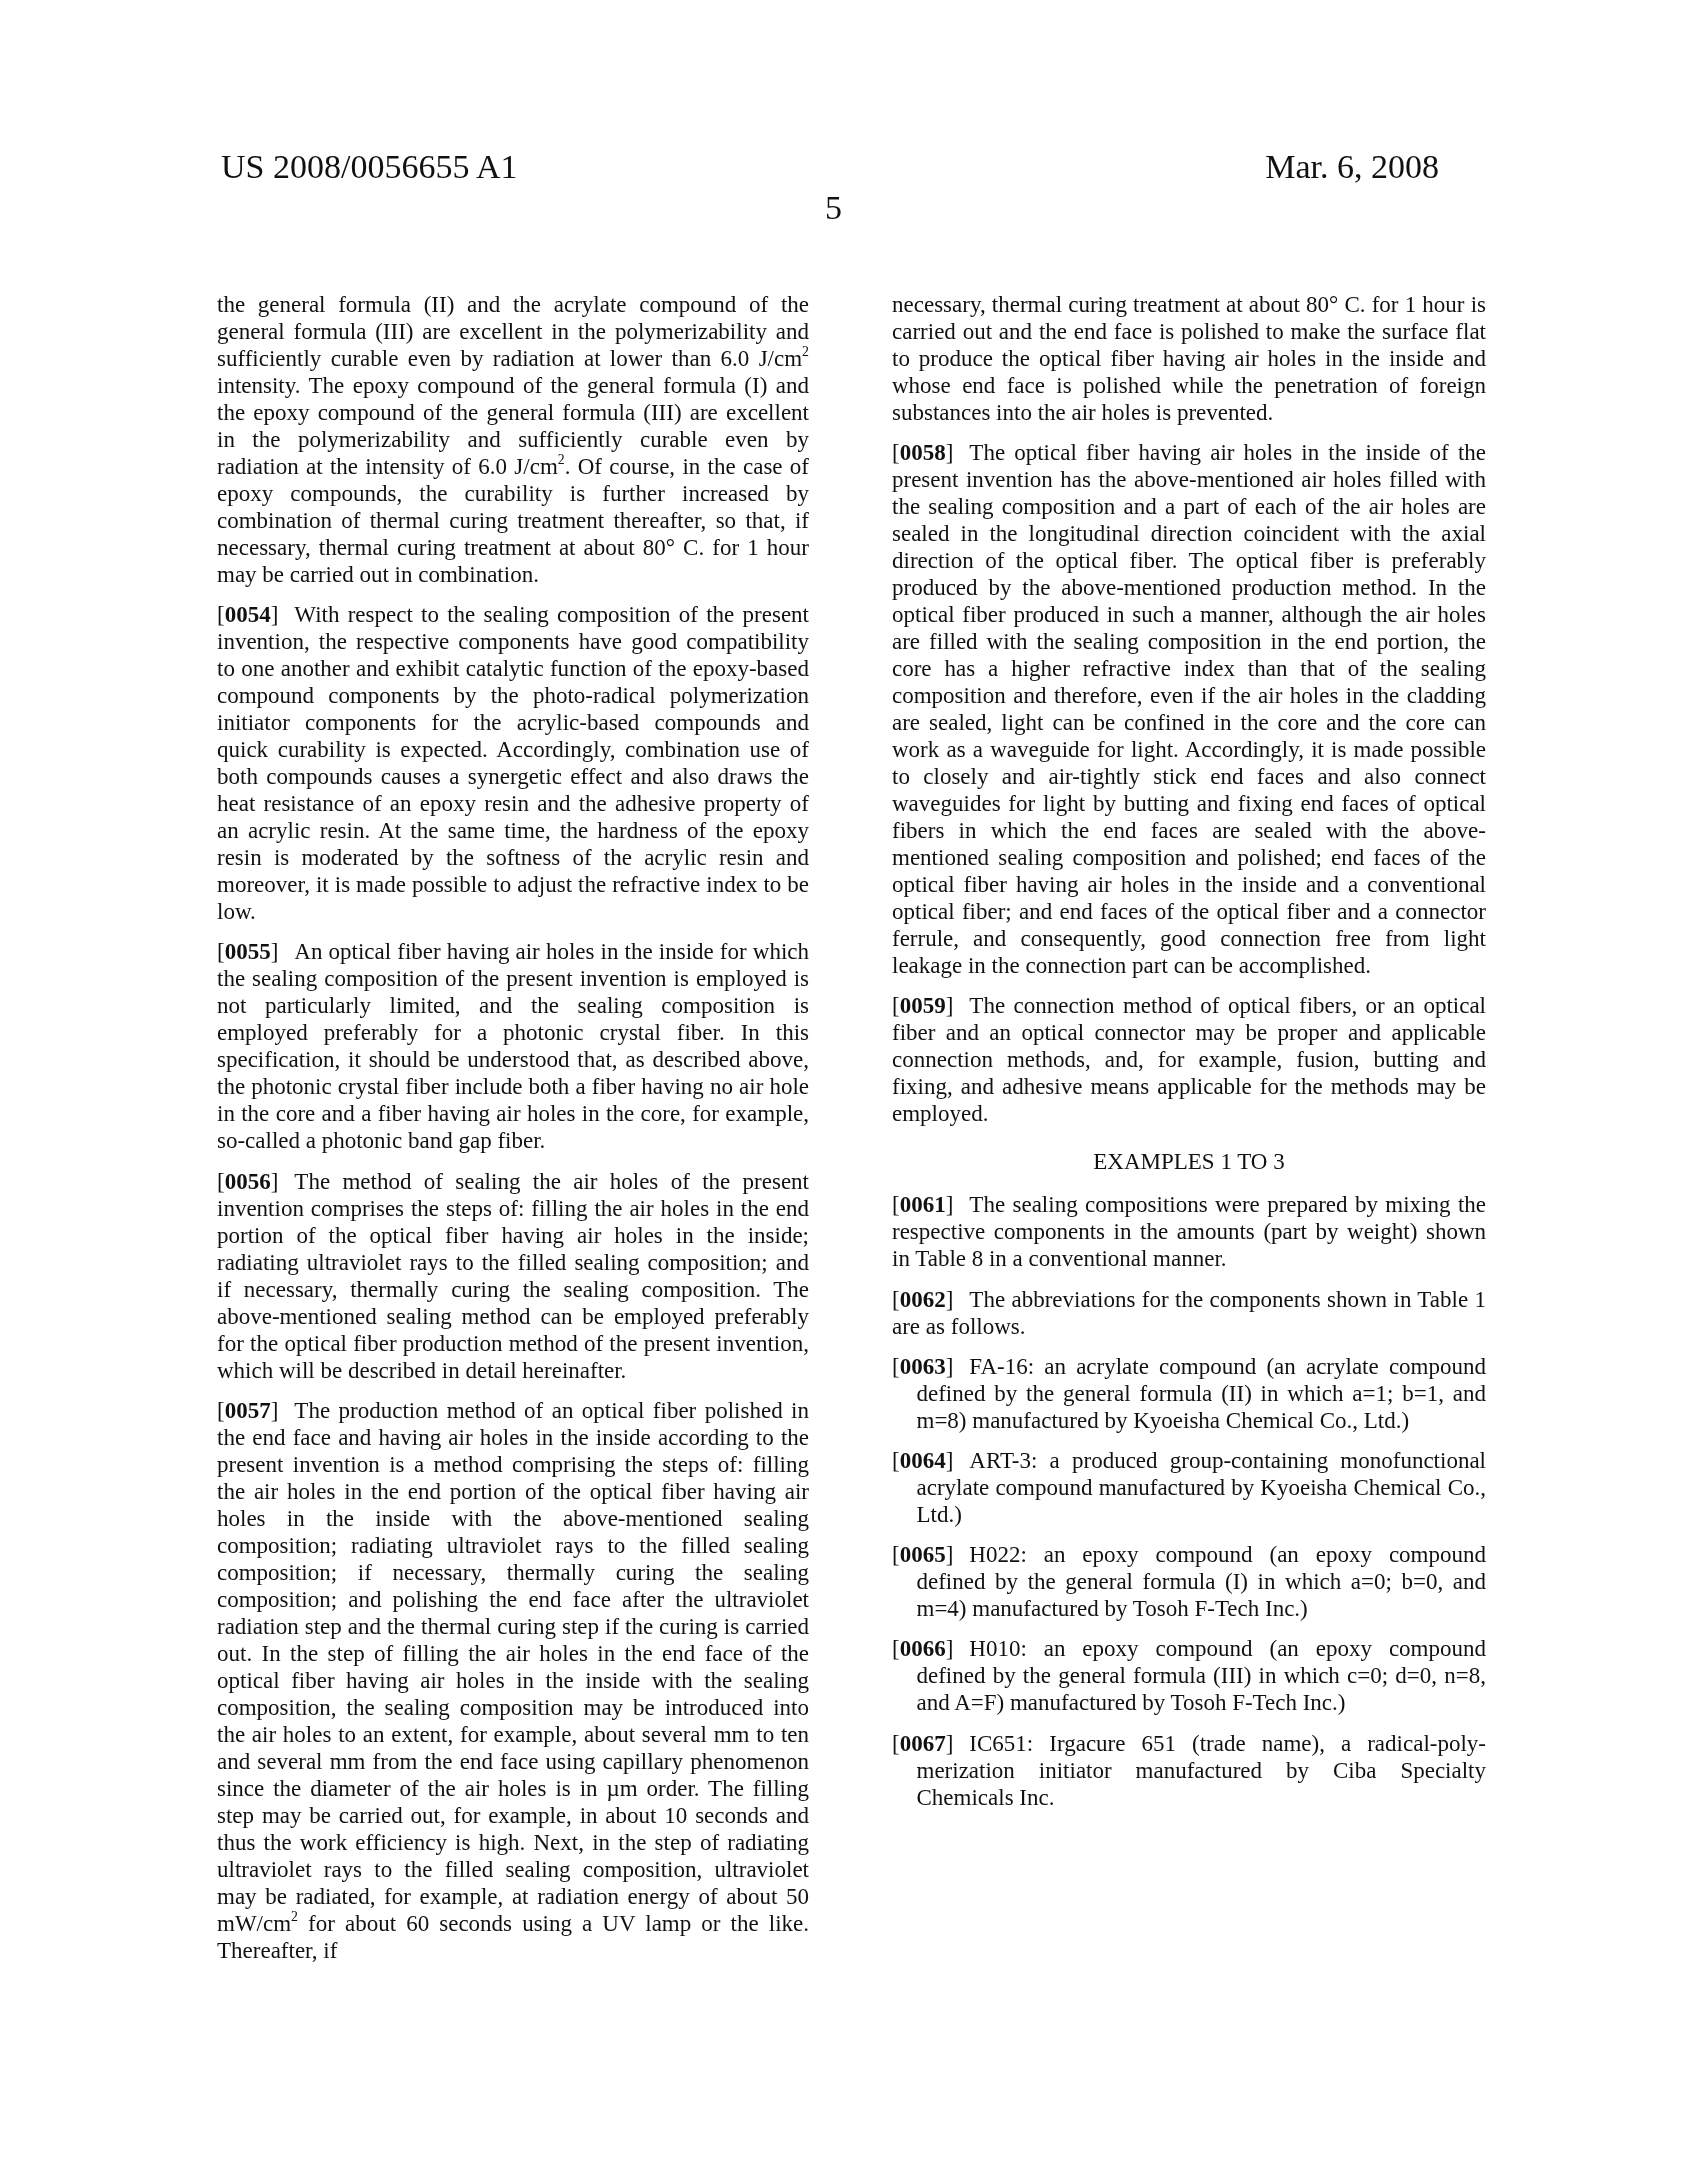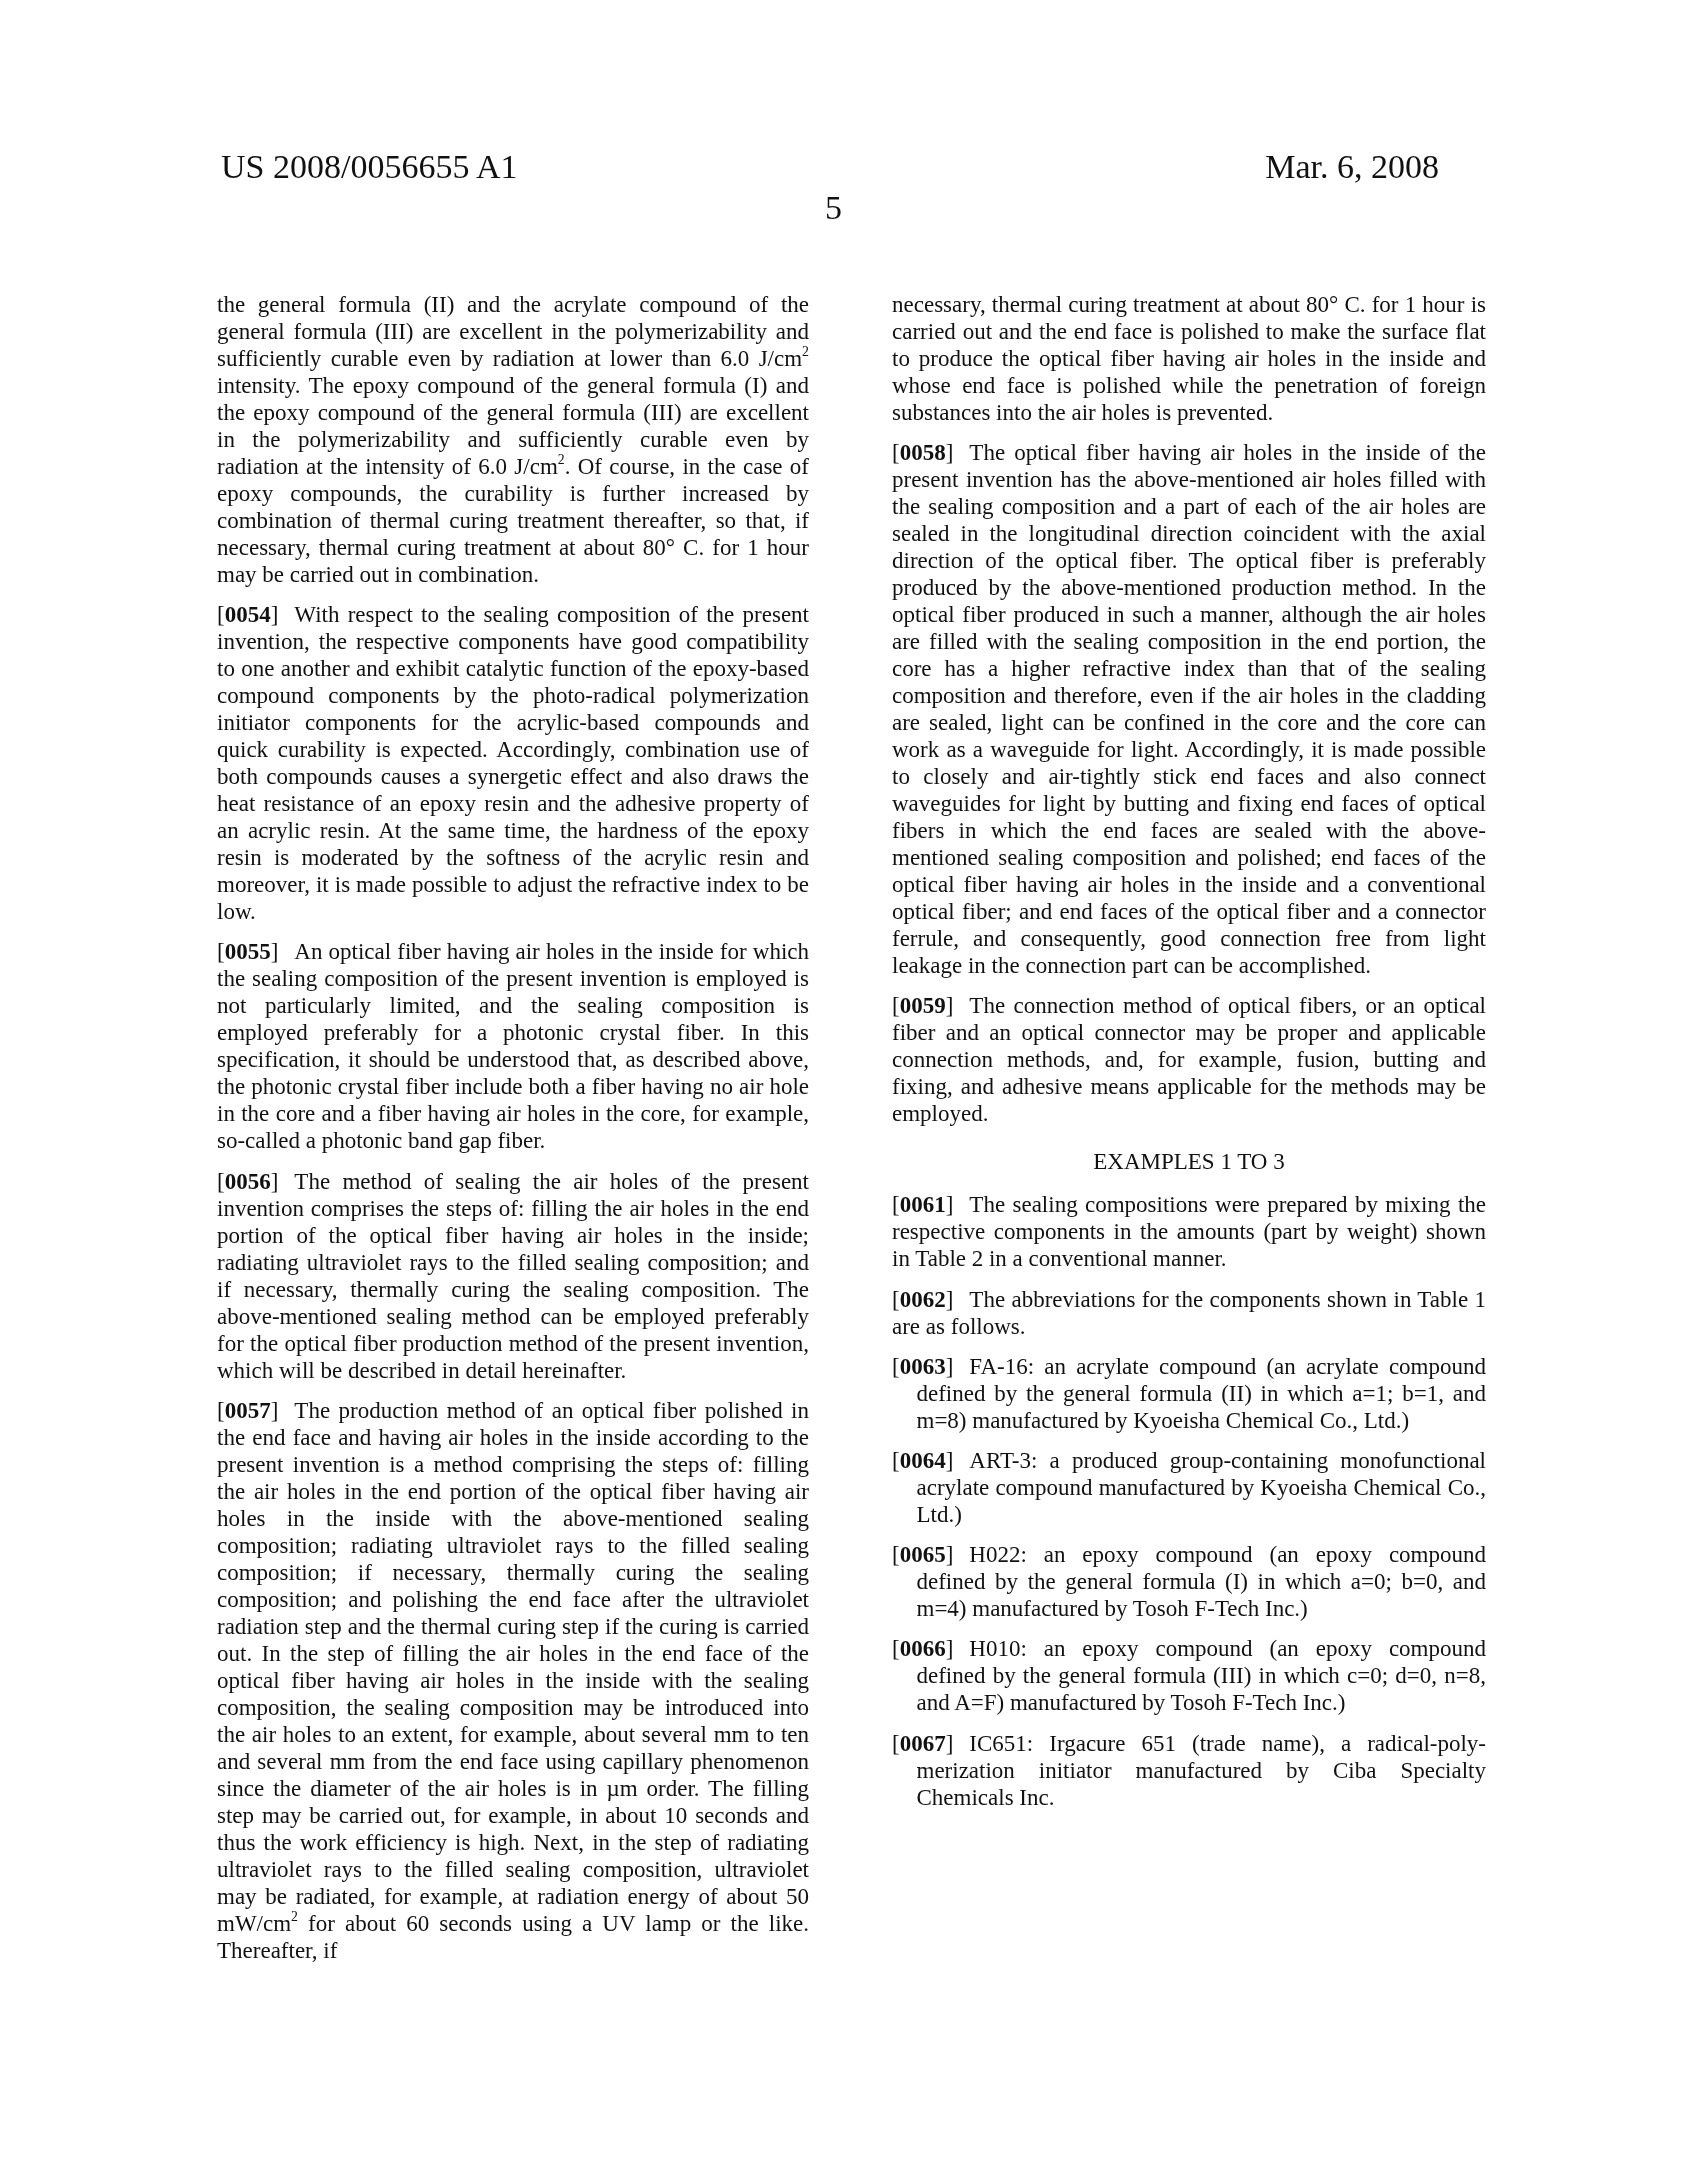--- a/index.html
+++ b/index.html
@@ -53,21 +53,21 @@
 
   <p class="para"><span class="num-wrap">[<span class="num">0058</span>]</span><span>The optical fiber having air holes in the inside of the present invention has the above-mentioned air holes filled with the sealing composition and a part of each of the air holes are sealed in the longitudinal direction coincident with the axial direction of the optical fiber. The optical fiber is preferably produced by the above-mentioned production method. In the optical fiber produced in such a manner, although the air holes are filled with the sealing composition in the end portion, the core has a higher refractive index than that of the sealing composition and therefore, even if the air holes in the cladding are sealed, light can be confined in the core and the core can work as a waveguide for light. Accordingly, it is made possible to closely and air-tightly stick end faces and also connect waveguides for light by butting and fixing end faces of optical fibers in which the end faces are sealed with the above-mentioned sealing compo­sition and polished; end faces of the optical fiber having air holes in the inside and a conventional optical fiber; and end faces of the optical fiber and a connector ferrule, and consequently, good connection free from light leakage in the connection part can be accomplished.</span></p>
 
   <p class="para"><span class="num-wrap">[<span class="num">0059</span>]</span><span>The connection method of optical fibers, or an optical fiber and an optical connector may be proper and applicable connection methods, and, for example, fusion, butting and fixing, and adhesive means applicable for the methods may be employed.</span></p>
 
 
   <div class="section-heading">
     <div>EXAMPLES 1 TO 3</div>
   </div>
 
-  <p class="para"><span class="num-wrap">[<span class="num">0061</span>]</span><span>The sealing compositions were prepared by mixing the respective components in the amounts (part by weight) shown in Table 2 in a conventional manner.</span></p>
+  <p class="para"><span class="num-wrap">[<span class="num">0061</span>]</span><span>The sealing compositions were prepared by mixing the respective components in the amounts (part by weight) shown in Table 8 in a conventional manner.</span></p>
 
   <p class="para"><span class="num-wrap">[<span class="num">0062</span>]</span><span>The abbreviations for the components shown in Table 1 are as follows.</span></p>
 
   <p class="para hang"><span class="num-wrap">[<span class="num">0063</span>]</span><span>FA-16: an acrylate compound (an acrylate com­pound defined by the general formula (II) in which a=1; b=1, and m=8) manufactured by Kyoeisha Chemical Co., Ltd.)</span></p>
 
   <p class="para hang"><span class="num-wrap">[<span class="num">0064</span>]</span><span>ART-3: a produced group-containing monofunc­tional acrylate compound manufactured by Kyoeisha Chemical Co., Ltd.)</span></p>
 
   <p class="para hang"><span class="num-wrap">[<span class="num">0065</span>]</span><span>H022: an epoxy compound (an epoxy compound defined by the general formula (I) in which a=0; b=0, and m=4) manufactured by Tosoh F-Tech Inc.)</span></p>
 
   <p class="para hang"><span class="num-wrap">[<span class="num">0066</span>]</span><span>H010: an epoxy compound (an epoxy compound defined by the general formula (III) in which c=0; d=0, n=8, and A=F) manufactured by Tosoh F-Tech Inc.)</span></p>

